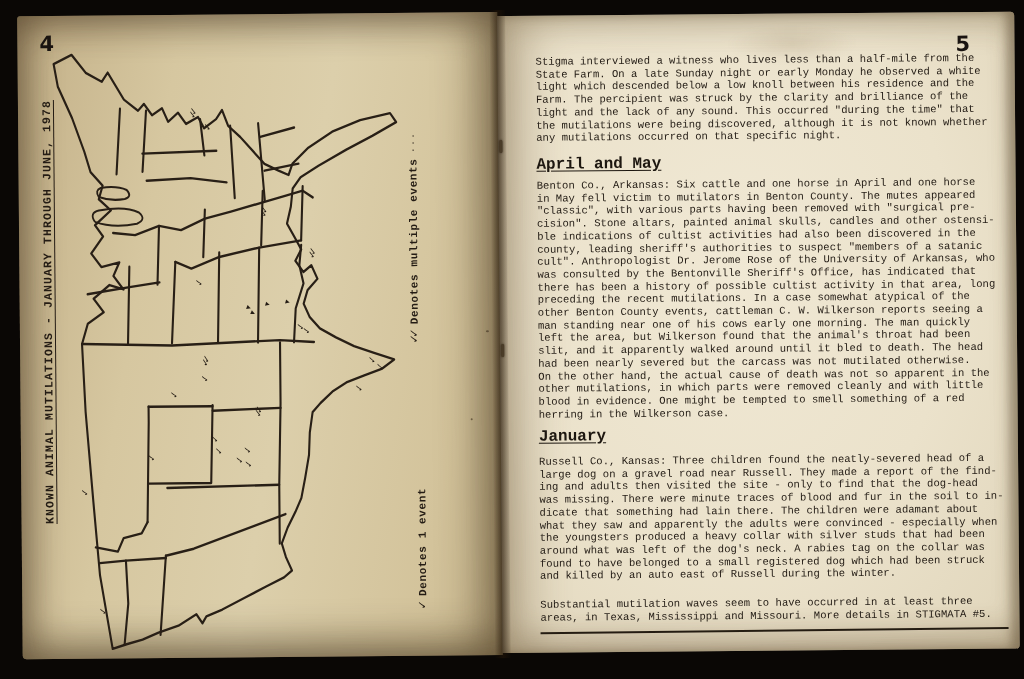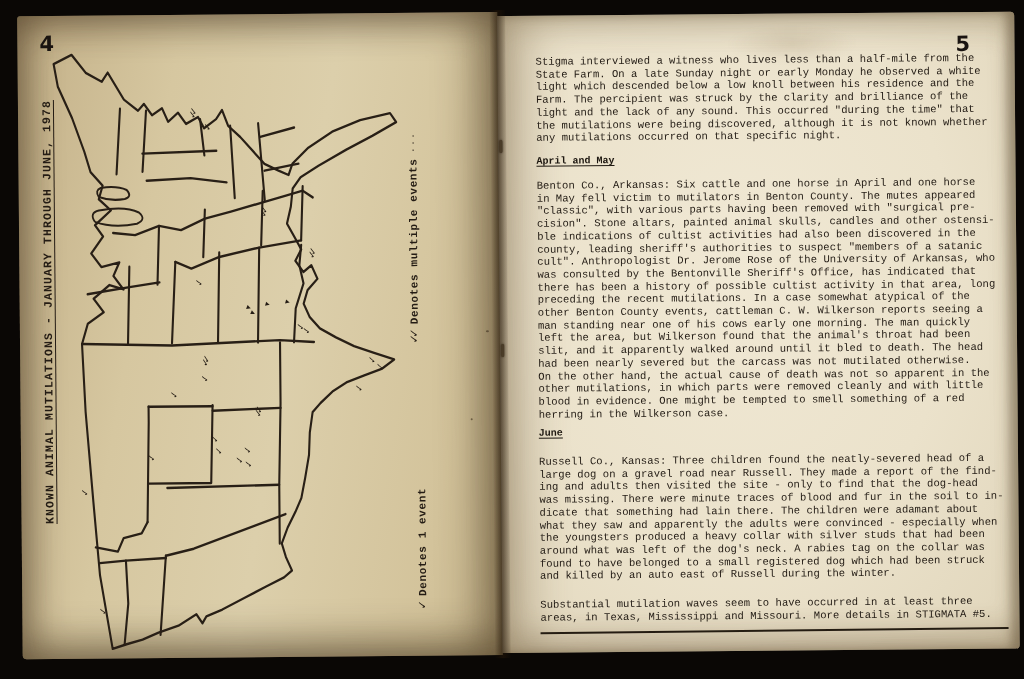--- a/index.html
+++ b/index.html
@@ -26,21 +26,21 @@
     border-radius:0 4px 4px 0;
   }
   .gutter{position:absolute;left:492px;top:10px;width:16px;height:648px;
     background:linear-gradient(90deg,rgba(35,22,8,0) 0%,rgba(35,22,8,.5) 45%,rgba(35,22,8,.55) 55%,rgba(35,22,8,.08) 100%);}
   .staple{position:absolute;width:3px;height:13px;background:#4a3c28;border-radius:2px;
     box-shadow:0 0 2px rgba(30,20,8,.8);}
   .pagenum{position:absolute;font-family:"DejaVu Sans","Liberation Sans",sans-serif;
     font-weight:bold;font-size:21px;color:#191310;}
   .body-text{position:absolute;left:38px;width:470px;font-size:10.6px;line-height:12.7px;
     color:#221b14;white-space:pre-line;letter-spacing:0;}
-  .heading{position:absolute;left:38px;font-size:10px;font-weight:bold;color:#1d1710;
+  .heading{position:absolute;left:38px;font-size:16px;font-weight:bold;color:#1d1710;
     text-decoration:underline;text-underline-offset:2px;}
   .bottom-rule{position:absolute;left:38px;width:468px;height:0;
     border-top:2.5px solid #241c12;transform:rotate(-0.15deg);}
   .vcap{position:absolute;transform-origin:0 0;transform:rotate(-90deg);
     font-size:11.5px;font-weight:bold;letter-spacing:1.1px;color:#241c14;
     text-decoration:underline;text-underline-offset:3px;white-space:nowrap;}
   .vlegend{position:absolute;transform-origin:0 0;transform:rotate(-90deg);
     font-size:11px;font-weight:bold;letter-spacing:.6px;color:#241c14;white-space:nowrap;}
   .vlegend .chk{font-size:13px;letter-spacing:-2px;margin-right:7px;}
   .vlegend .dots{opacity:.55;margin-left:5px;}
@@ -189,21 +189,21 @@
 other Benton County events, cattleman C. W. Wilkerson reports seeing a
 man standing near one of his cows early one morning. The man quickly
 left the area, but Wilkerson found that the animal's throat had been
 slit, and it apparently walked around until it bled to death. The head
 had been nearly severed but the carcass was not mutilated otherwise.
 On the other hand, the actual cause of death was not so apparent in the
 other mutilations, in which parts were removed cleanly and with little
 blood in evidence. One might be tempted to smell something of a red
 herring in the Wilkerson case.</div>
 
-    <div class="heading" style="top:412px;">June</div>
+    <div class="heading" style="top:412px;">January</div>
 
     <div class="body-text" style="top:440px;">Russell Co., Kansas: Three children found the neatly-severed head of a
 large dog on a gravel road near Russell. They made a report of the find-
 ing and adults then visited the site - only to find that the dog-head
 was missing. There were minute traces of blood and fur in the soil to in-
 dicate that something had lain there. The children were adamant about
 what they saw and apparently the adults were convinced - especially when
 the youngsters produced a heavy collar with silver studs that had been
 around what was left of the dog's neck. A rabies tag on the collar was
 found to have belonged to a small registered dog which had been struck

